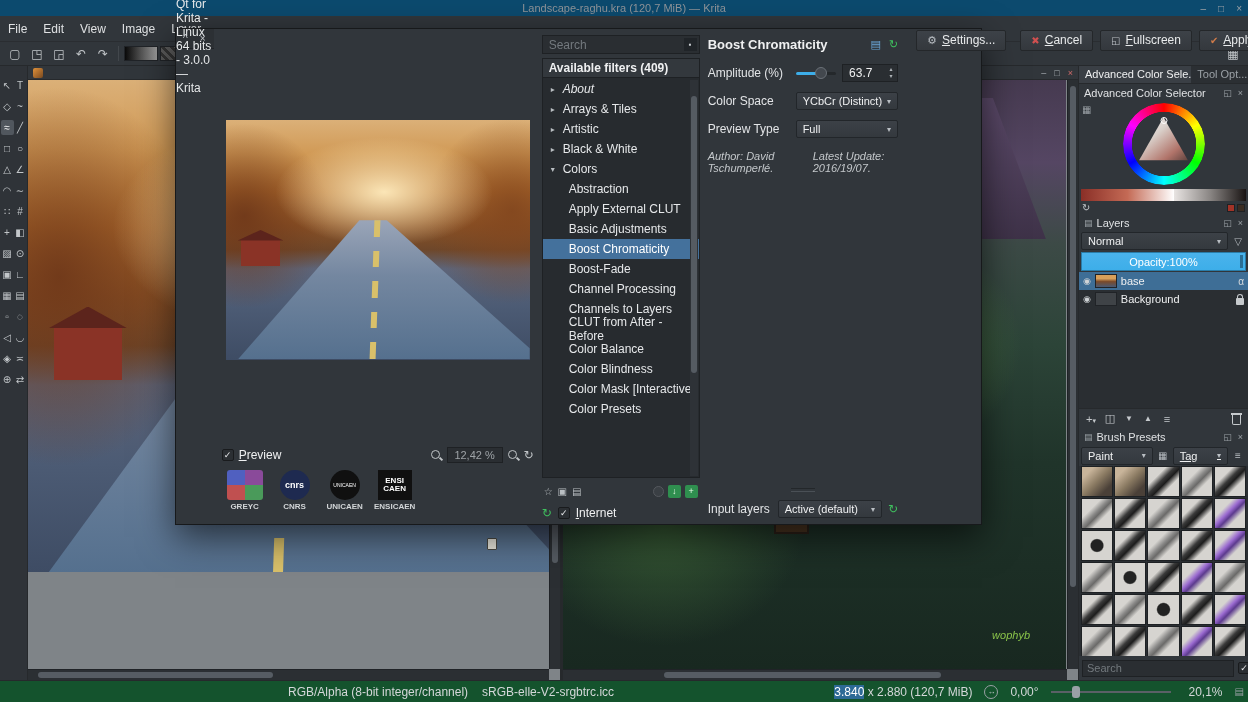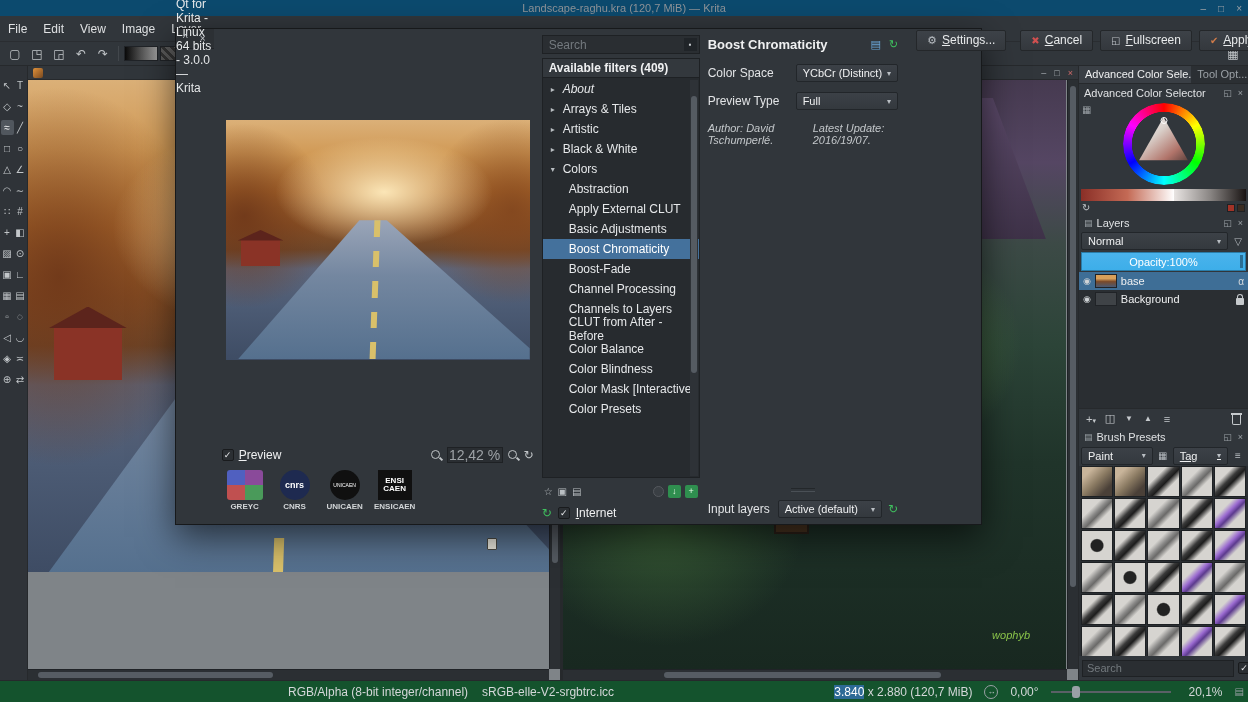--- a/index.html
+++ b/index.html
@@ -156,21 +156,21 @@
   .col-preview { width:312px; display:flex; flex-direction:column; }
   .preview-box { flex:1; display:flex; align-items:center; justify-content:center; }
   .preview-row { height:22px; display:flex; align-items:center; gap:5px; }
   .cb { width:12px; height:12px; background:#2b2f33; border:1px solid #191b1d; border-radius:2px; color:#e8eaec; font-size:9px; display:flex; align-items:center; justify-content:center; }
   .mnemonic { display:inline-block; }
   .mnemonic::first-letter { text-decoration:underline; }
   .zoom-controls { margin-left:auto; display:flex; align-items:center; gap:4px; }
   .mag { width:13px; height:13px; position:relative; }
   .mag::before { content:""; position:absolute; left:1px; top:1px; width:7px; height:7px; border:1.5px solid #c2c6c9; border-radius:50%; }
   .mag::after { content:""; position:absolute; left:9px; top:9px; width:4px; height:2px; background:#c2c6c9; transform:rotate(45deg); }
-  .zoom-value-box { width:56px; height:16px; background:#2a2e32; border:1px solid #1e2124; color:#9ea3a7; display:flex; align-items:center; justify-content:center; font-size:14px; }
+  .zoom-value-box { width:56px; height:16px; background:#2a2e32; border:1px solid #1e2124; color:#9ea3a7; display:flex; align-items:center; justify-content:center; font-size:11px; }
   .refresh-gray { color:#c2c6c9; font-size:12px; }
   .logos-row { height:56px; display:flex; gap:8px; align-items:flex-start; padding:4px 0 0 2px; }
   .logo { display:flex; flex-direction:column; align-items:center; gap:2px; width:42px; }
   .logo-caption { font-size:8px; font-weight:bold; color:#d2d5d7; }
   .greyc-mark { width:36px; height:30px; border-radius:3px; background:conic-gradient(#8a4a9a 0 25%,#4a9a5a 0 50%,#c05050 0 75%,#5060c0 0); }
   .cnrs-mark { width:30px; height:30px; border-radius:50%; background:#1e2a50; color:#fff; font-size:9px; font-weight:bold; display:flex; align-items:center; justify-content:center; }
   .unicaen-mark { width:30px; height:30px; border-radius:50%; background:#101010; color:#fff; font-size:5px; display:flex; align-items:center; justify-content:center; }
   .ensicaen-mark { width:34px; height:30px; background:#101010; color:#fff; font-size:8px; font-weight:bold; display:flex; flex-direction:column; align-items:center; justify-content:center; line-height:1.05; }
 
   .col-filters { width:158px; display:flex; flex-direction:column; gap:4px; min-height:0; }
@@ -735,20 +735,37 @@
 
       <div class="col-params">
         <div class="params-header">
           <span class="params-title">Boost Chromaticity</span>
           <span class="params-icons">
             <span class="pi-copy">▤</span>
             <span class="pi-refresh">↻</span>
           </span>
         </div>
         <div class="param-row">
+          <span class="param-label">Amplitude (%)</span>
+          <span class="param-control">
+            <span class="slider">
+              <span class="groove"></span>
+                <span class="fill"></span>
+              <span class="handle"></span>
+            </span>
+            <span class="spinbox">
+              <span>63.7</span>
+              <span class="spin-arrows">
+                <span>▴</span>
+                <span>▾</span>
+              </span>
+            </span>
+          </span>
+        </div>
+        <div class="param-row">
           <span class="param-label">Color Space</span>
           <span class="param-control">
             <span class="combo">
               <span>YCbCr (Distinct)</span>
               <span class="arrow">▾</span>
             </span>
           </span>
         </div>
         <div class="param-row">
           <span class="param-label">Preview Type</span>

